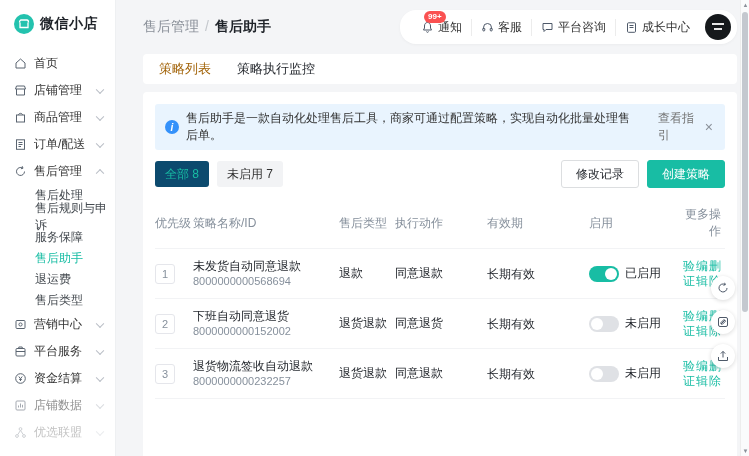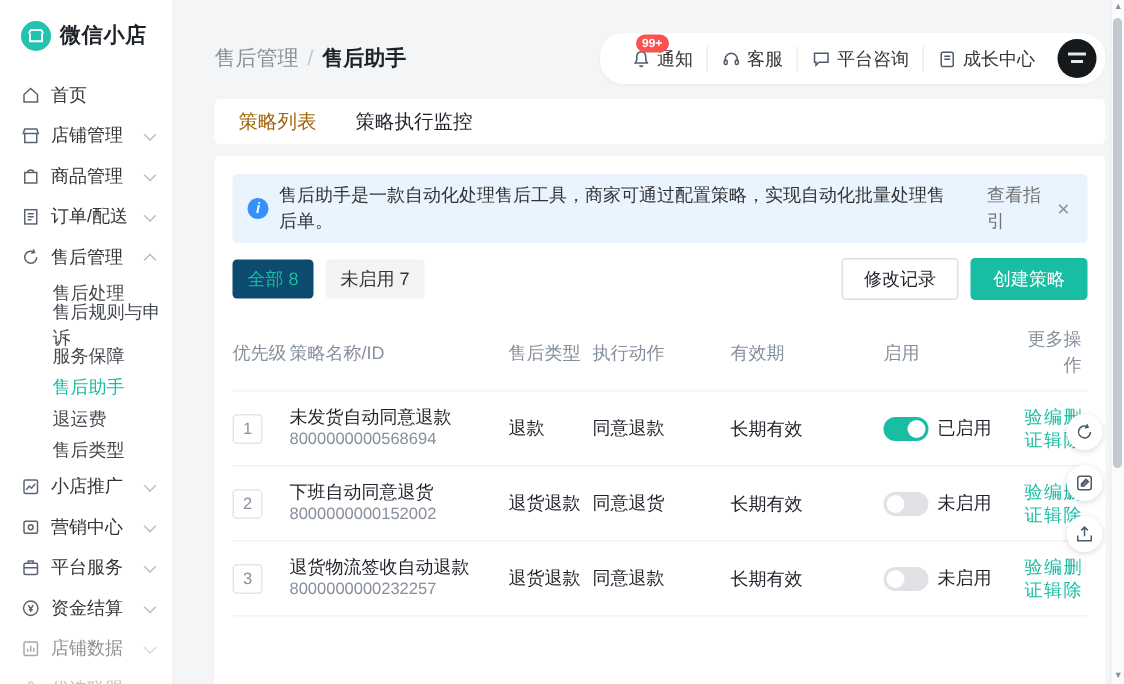--- a/index.html
+++ b/index.html
@@ -16,21 +16,21 @@
   .nav-item { position:relative; display:flex; align-items:center; gap:7px; height:27px; padding-left:14px; font-size:12px; color:#333; cursor:pointer; }
   .nav-item .nicon { width:13px; height:13px; color:#5a6470; flex:0 0 auto; display:flex; }
   .chev { position:absolute; right:12px; top:50%; width:6px; height:6px; border-right:1px solid #b9bec6; border-bottom:1px solid #b9bec6; transform:translateY(-70%) rotate(45deg); }
   .chev.up { transform:translateY(-30%) rotate(-135deg); }
   .sub-item { height:21px; padding-left:35px; display:flex; align-items:center; font-size:12px; color:#43494f; cursor:pointer; }
   .sub-item.active { color:#18bda4; }
   .nav-item.dim1 { opacity:.55; }
   .nav-item.dim2 { opacity:.3; }
 
   
-  .main { position:absolute; left:116px; top:0; right:0; bottom:0; padding:12px 12px 0 27px; }
+  .main { position:absolute; left:116px; top:0; right:0; bottom:0; padding:0 12px 0 27px; }
   .topbar { height:54px; display:flex; align-items:center; justify-content:space-between; }
   .breadcrumb { font-size:14px; color:#8a9099; }
   .breadcrumb .sep { margin:0 6px; color:#c3c7cc; }
   .breadcrumb .cur { color:#1f2329; font-weight:bold; }
   .toolbar { display:flex; align-items:center; background:#fff; border-radius:16px; padding:4px 6px 4px 12px; box-shadow:0 1px 3px rgba(0,0,0,.04); }
   .tool-item { display:flex; align-items:center; gap:4px; font-size:12px; color:#333; padding:0 9px; cursor:pointer; position:relative; }
   .tool-item + .tool-item { border-left:1px solid #ececec; }
   .tool-item .ticon { width:13px; height:13px; color:#4e5969; display:flex; }
   .badge { position:absolute; top:-8px; left:12px; background:#fa5151; color:#fff; font-size:8px; line-height:10px; padding:1px 4px; border-radius:7px; font-weight:bold; }
   .avatar { width:26px; height:26px; border-radius:50%; background:#16191c; margin-left:6px; cursor:pointer; position:relative; flex:0 0 auto; }
@@ -161,30 +161,20 @@
         </div>
       <div class="sub-item">
           <span>退运费</span>
         </div>
       <div class="sub-item">
           <span>售后类型</span>
         </div>
       <div class="nav-item">
         <span class="nicon">
             <svg viewBox="0 0 13 13" fill="none" stroke="currentColor">
-              <rect x="2" y="2" width="9" height="9" rx="1"></rect>
-              <path d="M3.5 8.5 L5.5 6 L7 7.5 L9.5 4.5"></path>
-            </svg>
-          </span>
-        <span>小店推广</span>
-        <span class="chev"></span>
-      </div>
-      <div class="nav-item">
-        <span class="nicon">
-            <svg viewBox="0 0 13 13" fill="none" stroke="currentColor">
               <rect x="2" y="2.5" width="9" height="8" rx="1"></rect>
               <circle cx="6.5" cy="6.5" r="1.6"></circle>
             </svg>
           </span>
         <span>营销中心</span>
         <span class="chev"></span>
       </div>
       <div class="nav-item">
         <span class="nicon">
             <svg viewBox="0 0 13 13" fill="none" stroke="currentColor">

